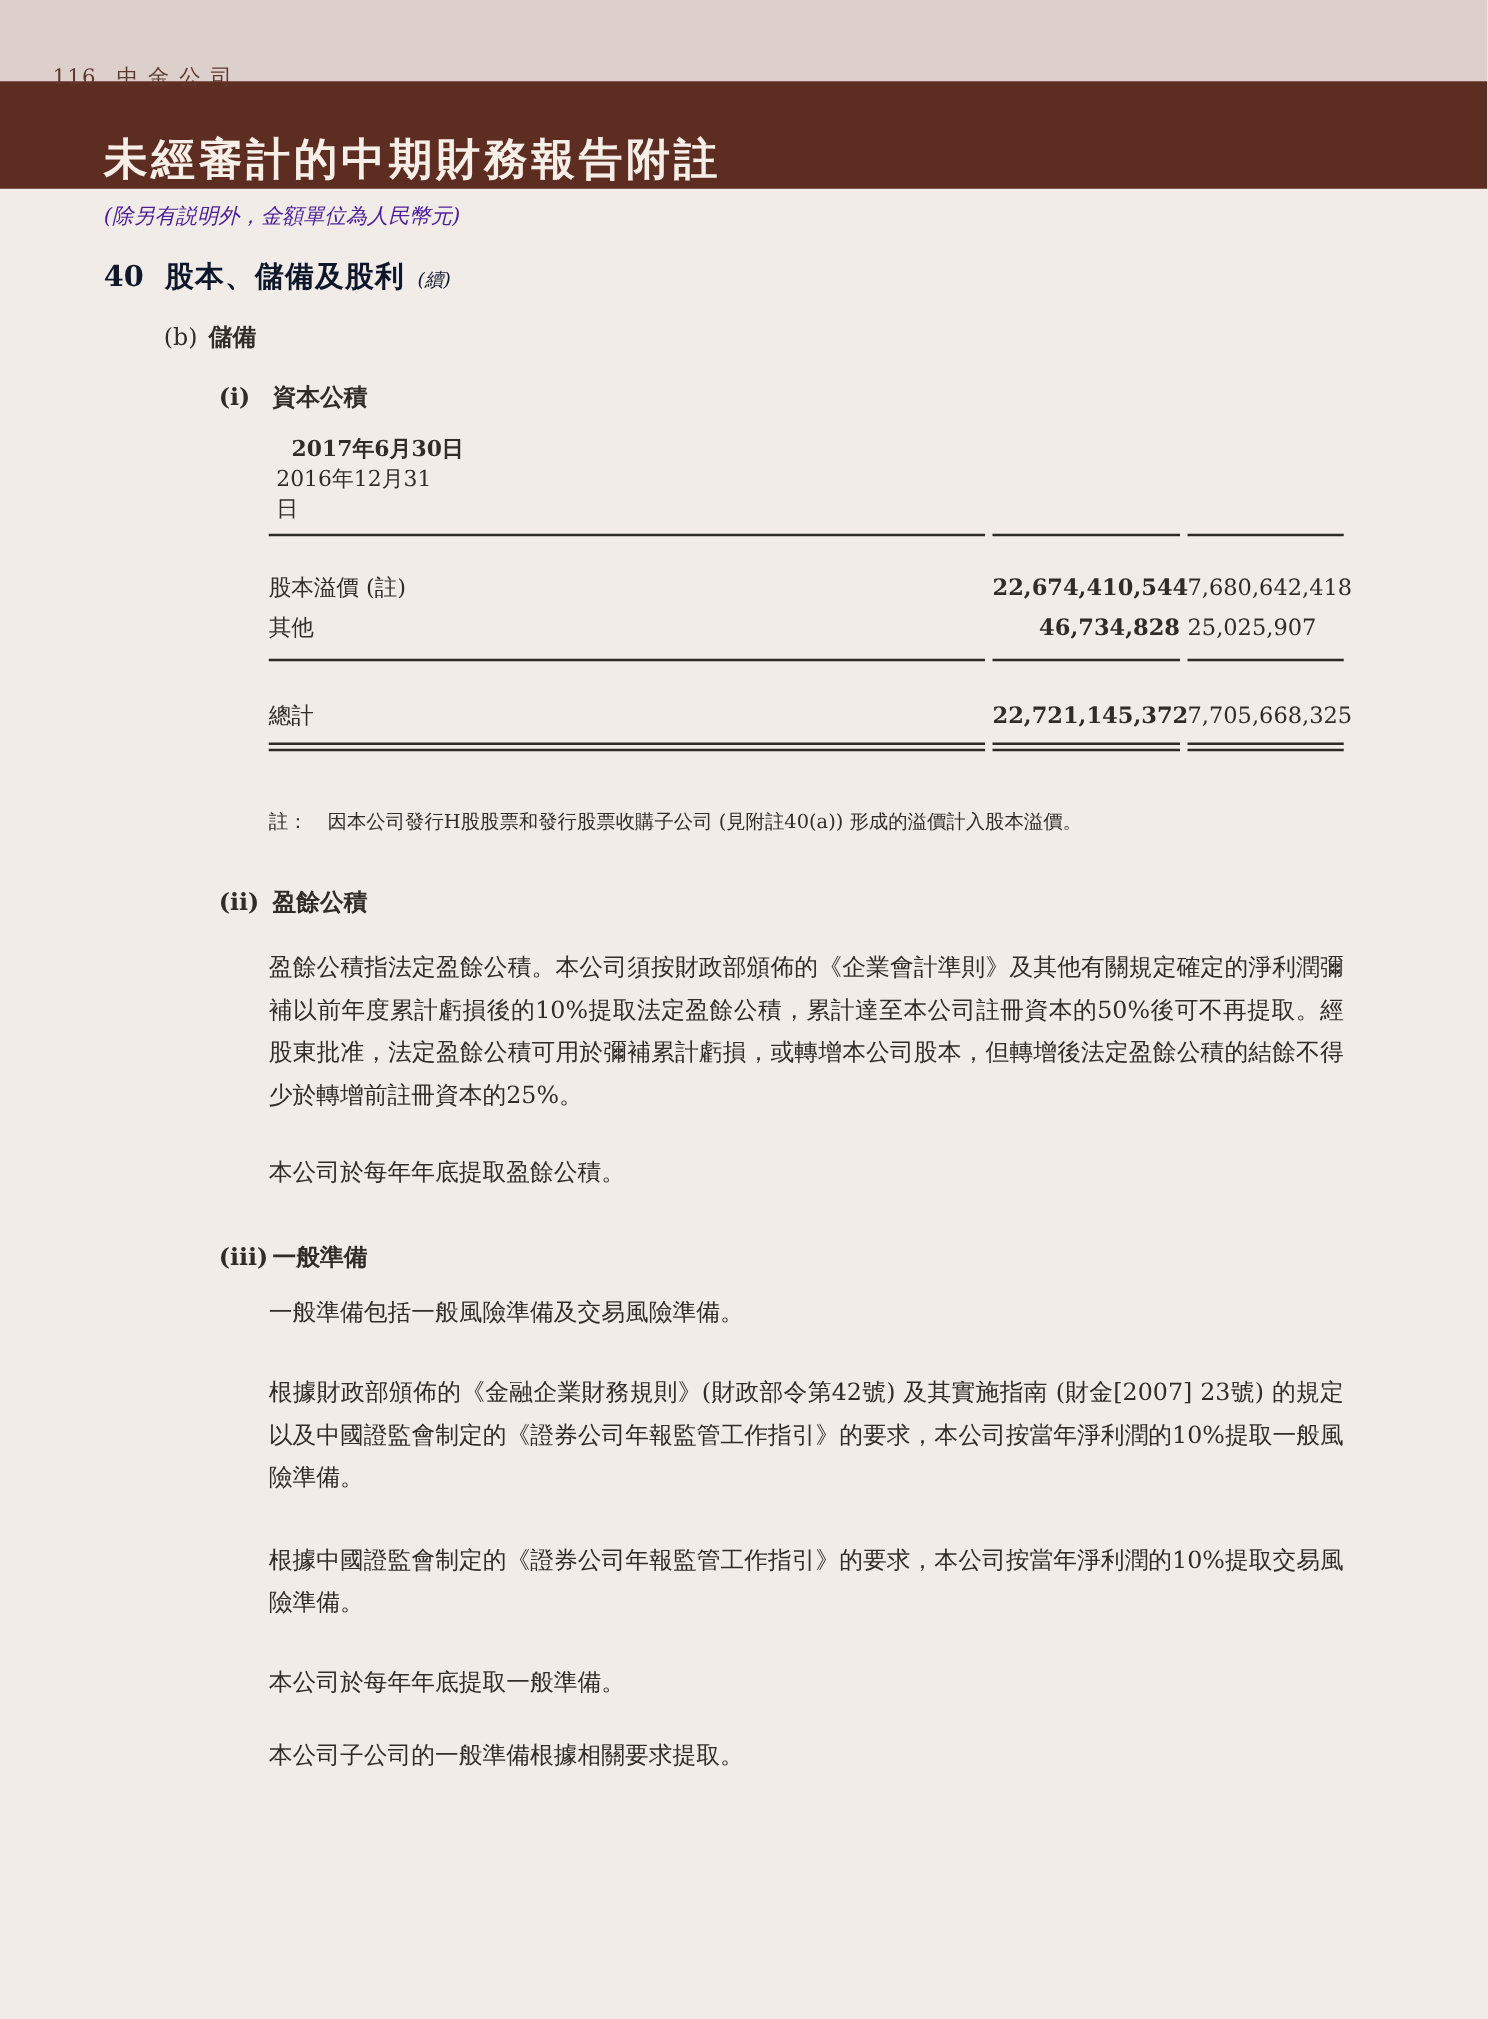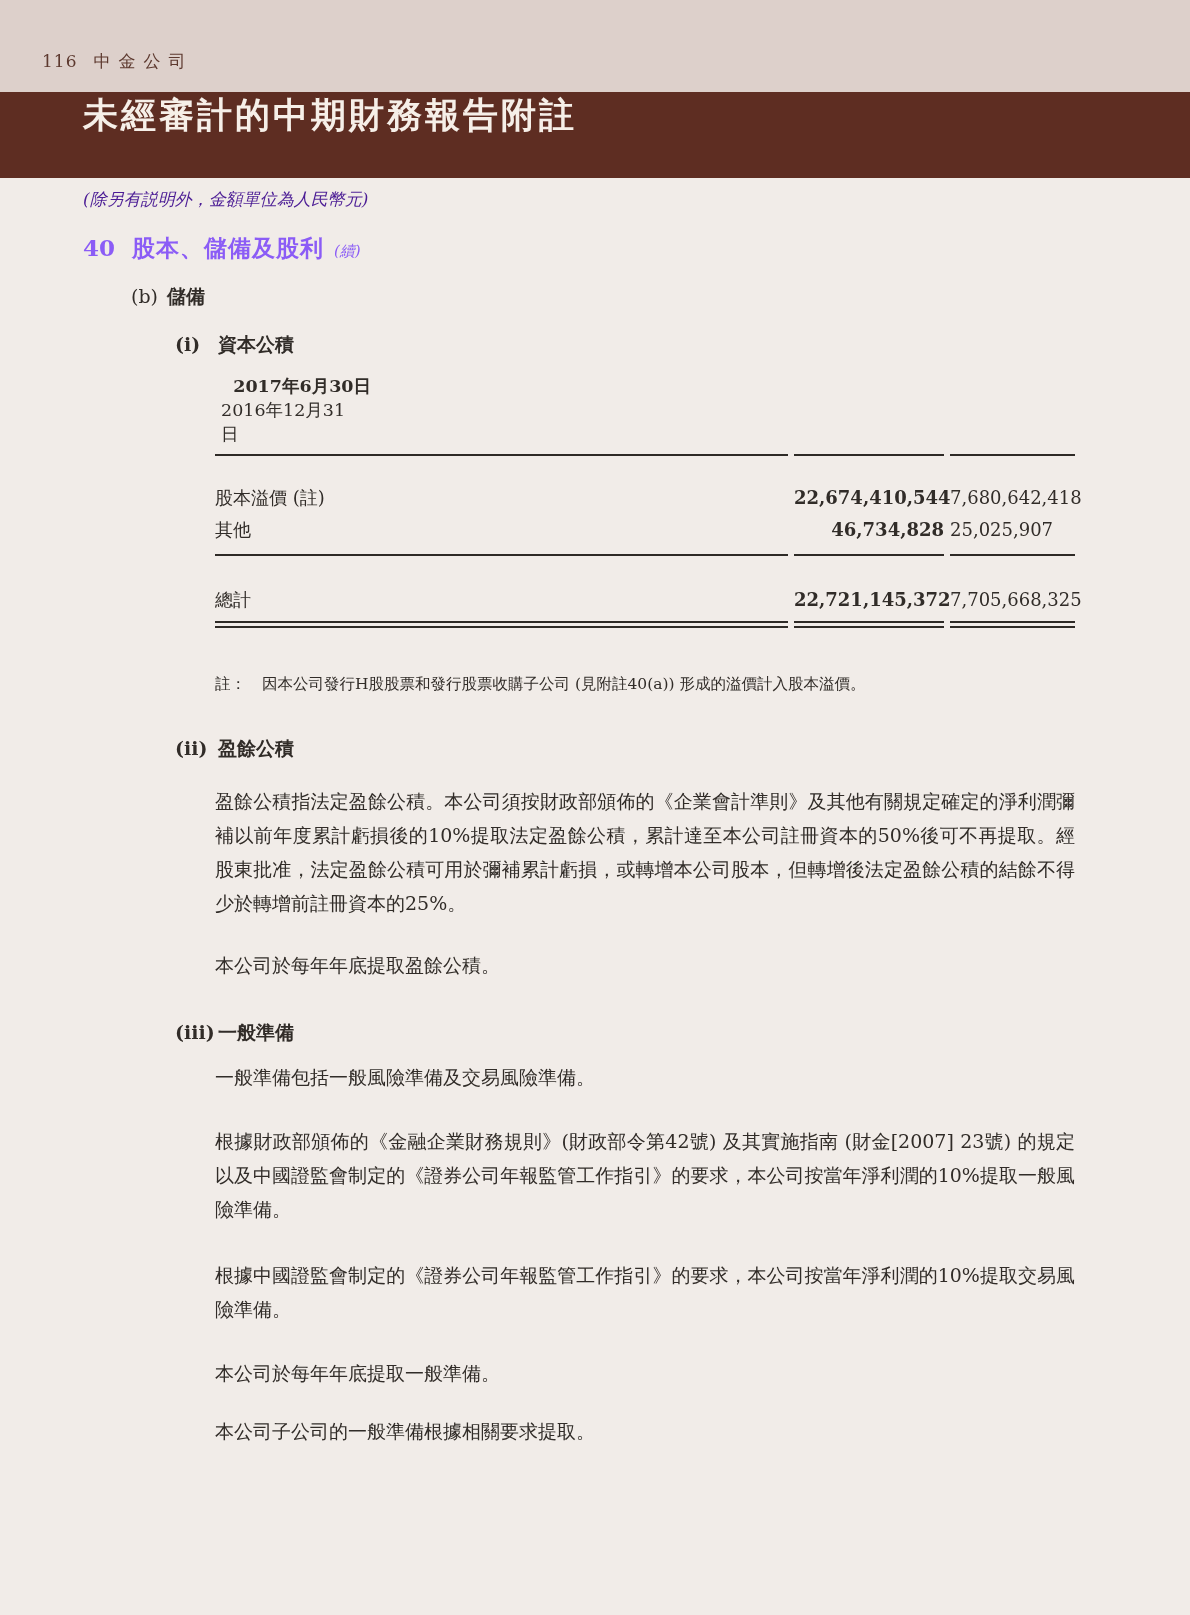--- a/index.html
+++ b/index.html
@@ -6,43 +6,43 @@
   .page {
     position:relative;
     width:1190px; height:1615px;
     background:#f1ece8;
     overflow:hidden;
     font-family:"DejaVu Serif","Liberation Serif",serif;
     color:#312c28;
   }
   
   .top-strip {
-    height:92px; background:#ddd0cb;
+    height:65px; background:#ddd0cb;
     box-sizing:border-box;
     padding:50px 0 0 42px;
     font-size:17px; color:#5d392f;
   }
   .pagenum { margin-right:16px; letter-spacing:1px; }
   .company { letter-spacing:8px; }
   
   .banner {
     height:86px; background:#5e2d22;
-    display:flex; align-items:flex-start;
+    display:flex; align-items:flex-end;
     padding-left:83px;
   }
   .banner h1 {
     margin:0; color:#f6efe8;
     font-size:35px; font-weight:bold; letter-spacing:3px;
   }
   .subtitle {
     margin:10px 0 0 83px;
     font-style:italic; font-size:17px; color:#4c1d95;
   }
   
-  .sec40 { margin:22px 0 0 83px; color:#8b5cf6; }
+  .sec40 { margin:22px 0 0 83px; color:#0f172a; }
   .sec40 .num, .sec40 .title { font-size:23px; font-weight:bold; }
   .sec40 .num { margin-right:17px; }
   .sec40 .title { letter-spacing:1px; }
   .sec40 .cont { font-size:15px; font-style:italic; margin-left:10px; }
   
   .subhead-b { margin:20px 0 0 131px; font-size:19px; font-weight:bold; }
   .subhead-b .lbl { display:inline-block; width:36px; font-weight:normal; }
   .subhead { margin:22px 0 0 175px; font-size:19px; font-weight:bold; }
   .subhead .lbl { display:inline-block; width:43px; font-weight:bold; }
   

